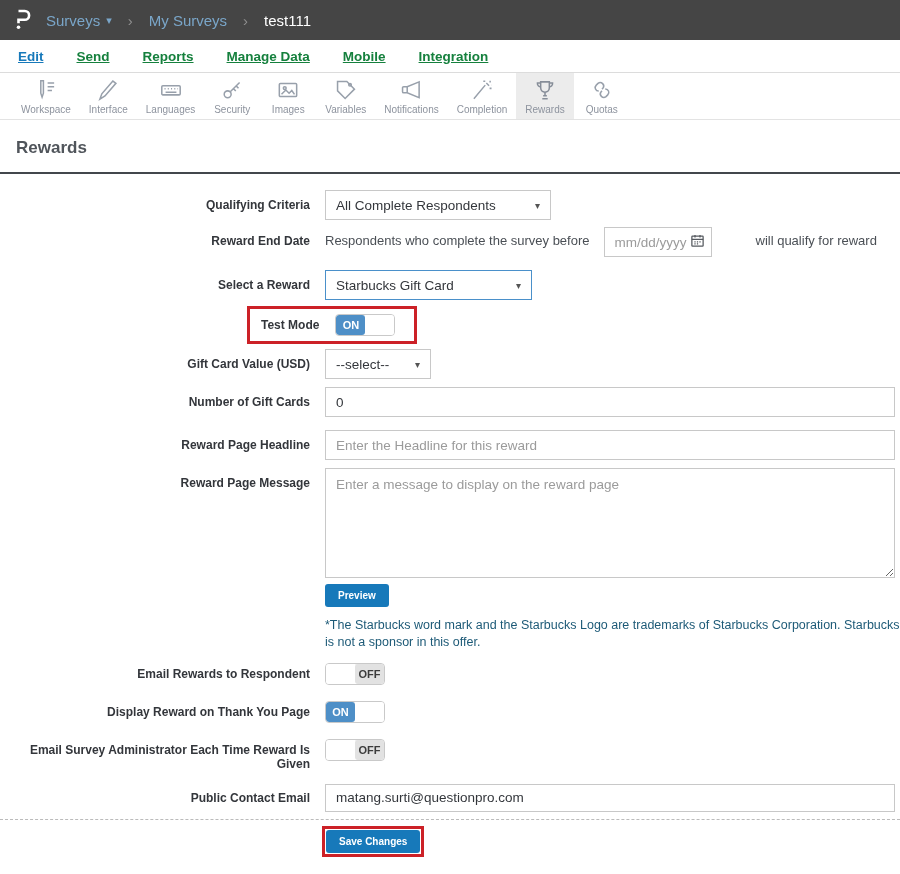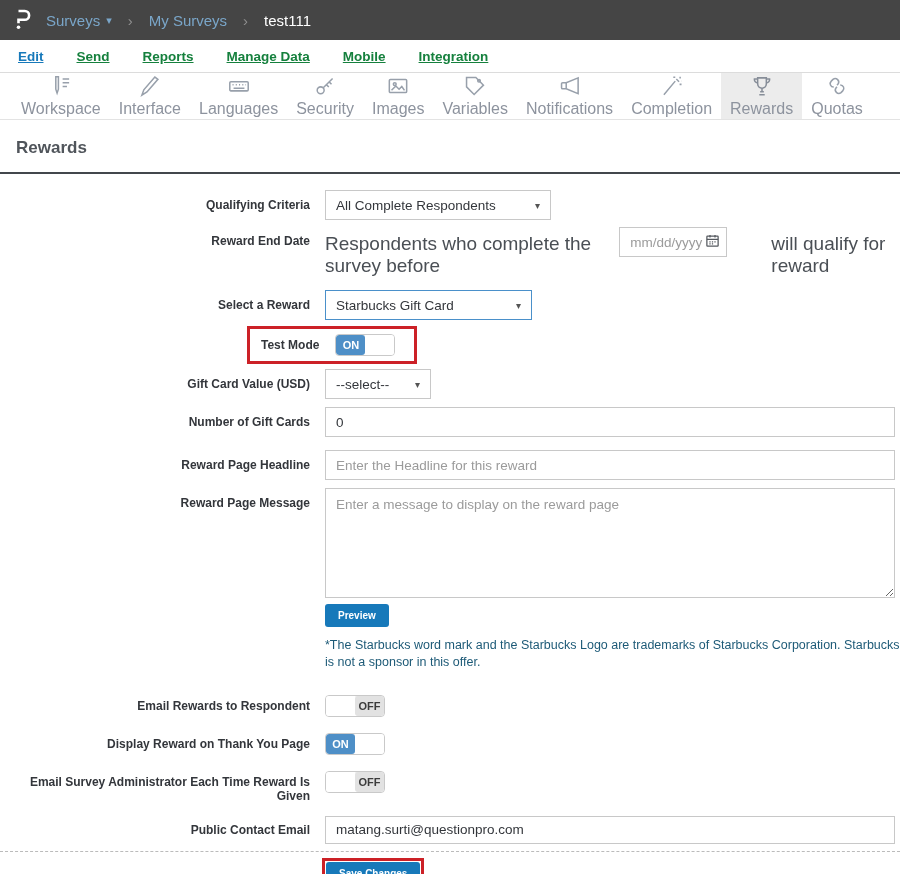--- a/index.html
+++ b/index.html
@@ -21,21 +21,21 @@
   .navtab { font-size:13.5px; font-weight:700; color:#15803d; cursor:pointer;text-decoration:underline; }
   .navtab.active { color:#1779ba; text-decoration:underline; }
 
   
   .toolbar { height:47px; display:flex; align-items:stretch; padding-left:12px;
     border-bottom:1px solid #e3e3e3; background:#fff; }
   .tool { display:flex; flex-direction:column; align-items:center; justify-content:center;
     padding:2px 9px 3px; cursor:pointer; min-width:56px; }
   .tool.active { background:#ececec; }
   .tool svg { display:block; }
-  .tool-label { font-size:16px; color:#8d939e; margin-top:1px; }
+  .tool-label { font-size:10px; color:#8d939e; margin-top:1px; }
 
   
   .page-title { font-size:17px; font-weight:700; color:#50555b; margin:18px 0 14px 16px; }
   .title-rule { border:none; border-top:2px solid #43474c; }
 
   .formwrap { margin-top:16px; }
   .row { display:flex; align-items:flex-start; }
   .lbl { width:310px; text-align:right; font-size:12px; font-weight:700; color:#33363b;
     padding-top:8px; flex:0 0 310px; }
   .ctl { margin-left:15px; display:flex; align-items:flex-start; }
@@ -45,21 +45,21 @@
     padding:0 10px; font-size:13.5px; color:#33363b; cursor:pointer; }
   .fake-select .sel-caret { font-size:10px; color:#555; margin-left:14px; }
   .blue-border { border:1px solid #4a90ca; }
 
   input[type=text] { border:1px solid #c8c8c8; height:30px; padding:0 10px;
     font-size:13.5px; color:#33363b; font-family:"Liberation Sans",sans-serif; outline:none; }
   input::placeholder, textarea::placeholder { color:#9b9b9b; }
   textarea { border:1px solid #c8c8c8; padding:8px 10px; font-size:13.5px; color:#33363b;
     font-family:"Liberation Sans",sans-serif; outline:none; resize:both; }
 
-  .inline-note { font-size:19px; color:#4a4f55; padding-top:6px; }
+  .inline-note { font-size:13px; color:#4a4f55; padding-top:6px; }
   .date-input { width:108px; height:28px; margin-left:14px; padding-right:28px; }
   .date-wrap { position:relative; }
   .cal-icon { position:absolute; right:7px; top:6px; }
   .after-note { margin-left:44px; }
 
   
   .toggle { width:60px; height:22px; border:1px solid #c9c9c9; border-radius:4px;
     display:flex; overflow:hidden; background:#fff; cursor:pointer;
     box-shadow:inset 0 1px 2px rgba(0,0,0,.07); }
   .tg-half { width:50%; display:flex; align-items:center; justify-content:center;
@@ -83,21 +83,21 @@
   .disclaimer { font-size:12.5px; color:#1d5a77; width:575px; line-height:1.35;
     margin:10px 0 0 325px; }
   .helper { font-size:12px; color:#1d5a77; margin:3px 0 0 325px; display:flex;
     align-items:center; gap:5px; }
   .q-icon { width:13px; height:13px; border-radius:50%; background:#1d3d5a; color:#fff;
     font-size:9.5px; font-weight:700; display:inline-flex; align-items:center;
     justify-content:center; cursor:pointer; }
   .dashed { border:none; border-top:1px dashed #bbb; margin-top:7px; }
 
   .mb7 { margin-bottom:7px; } .mb13 { margin-bottom:13px; } .mb6 { margin-bottom:6px; }
-  .mb8 { margin-bottom:8px; } .mb5 { margin-bottom:5px; } .mb16 { margin-bottom:16px; } .mb12 { margin-bottom:24px; }
+  .mb8 { margin-bottom:8px; } .mb5 { margin-bottom:5px; } .mb16 { margin-bottom:16px; } .mb12 { margin-bottom:12px; }
 </style>
 </head>
 <body>
 
 <div class="topbar">
   <span class="logo">
     <svg width="24" height="24" viewBox="0 0 24 24">
       <circle cx="6.5" cy="19.2" r="1.8" fill="#fff"></circle>
       <path d="M6.5 15.2v-3.4h6.2a4.4 4.4 0 100-8.8H6.5" stroke="#fff" stroke-width="2.6" fill="none"></path>
     </svg>

